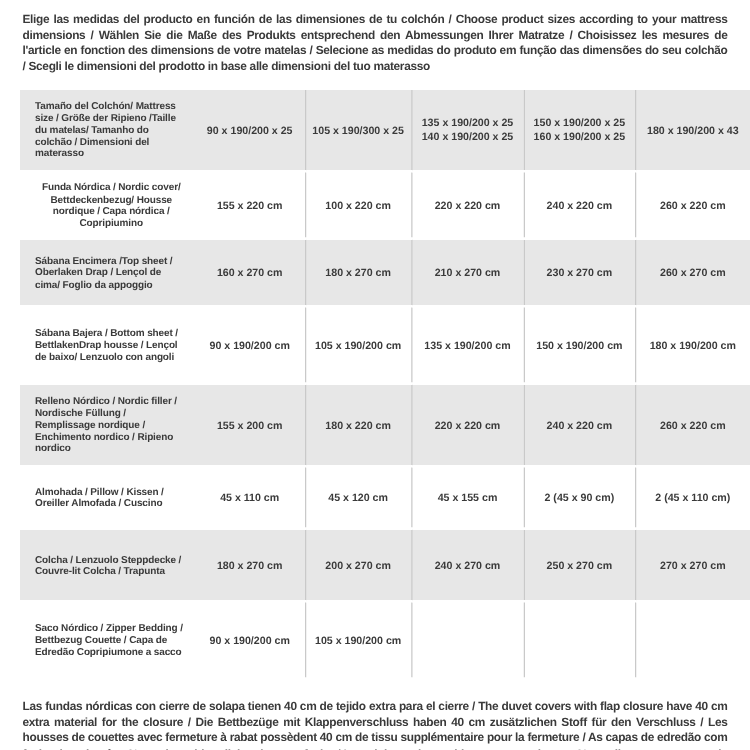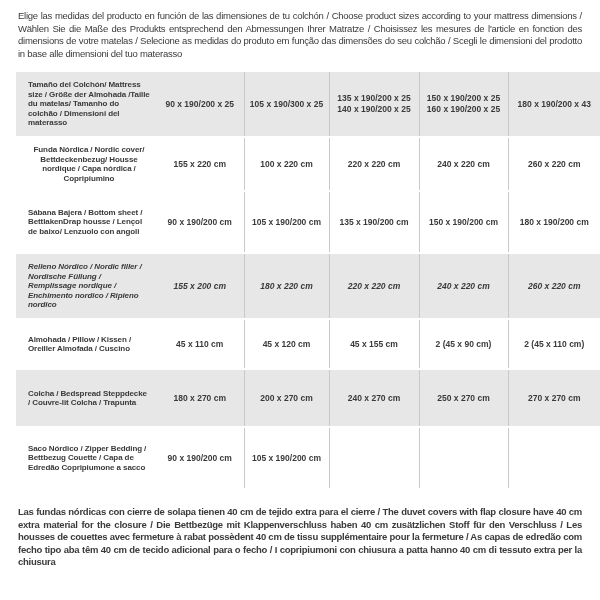--- a/index.html
+++ b/index.html
@@ -16,21 +16,21 @@
   }
   .page {
     box-sizing: border-box;
     width: 600px;
     height: 600px;
     padding: 8px 10px;
   }
   .intro {
     margin: 2px 8px 12px 8px;
     font-size: 9.5px;
-    font-weight: normal;
+    font-weight: bold;
     line-height: 12.5px;
     letter-spacing: -0.25px;
     text-align: justify;
     color: #3a3a3a;
   }
   table.sizes {
     border-collapse: collapse;
     table-layout: fixed;
     width: 584px;
     margin-left: 6px;
@@ -62,21 +62,21 @@
     line-height: 11px;
     white-space: pre-line;
   }
   td.val + td.val {
     border-left: 1px solid #c9c9c9;
   }
   tr.r0 td { height: 56px; }
   tr.r1 td { height: 44px; text-align: center; }
   tr.r2 td { height: 44px; }
   tr.r3 td { height: 52px; }
-  tr.r4 td { height: 56px; font-style: italic; }
+  tr.r4 td { height: 56px; }
   tr.r5 td { height: 40px; }
   tr.r6 td { height: 48px; }
   tr.r7 td { height: 52px; }
 
   .footnote {
     margin: 16px 8px 0 8px;
     font-size: 9.5px;
     font-weight: bold;
     line-height: 12.5px;
     letter-spacing: -0.25px;
@@ -95,36 +95,44 @@
     <colgroup>
       <col class="c-label">
         <col class="c-1">
         <col class="c-2">
         <col class="c-3">
         <col class="c-4">
         <col class="c-5">
     </colgroup>
     <tbody>
       <tr class="r0 stripe">
-        <td class="label">Tamaño del Colchón/ Mattress size / Größe der Almohada /Taille du matelas/ Tamanho do colchão / Dimensioni del materasso</td>
+        <td class="label">Tamaño del Colchón/ Mattress size / Größe der Ripieno /Taille du matelas/ Tamanho do colchão / Dimensioni del materasso</td>
         <td class="val">90 x 190/200 x 25</td>
         <td class="val">105 x 190/300 x 25</td>
         <td class="val">135 x 190/200 x 25
 140 x 190/200 x 25</td>
         <td class="val">150 x 190/200 x 25
 160 x 190/200 x 25</td>
         <td class="val">180 x 190/200 x 43</td>
       </tr>
       <tr class="r1">
         <td class="label">Funda Nórdica /  Nordic cover/ Bettdeckenbezug/ Housse nordique  / Capa nórdica / Copripiumino</td>
         <td class="val">155 x 220 cm</td>
         <td class="val">100 x 220 cm</td>
         <td class="val">220 x 220 cm</td>
         <td class="val">240 x 220 cm</td>
         <td class="val">260 x 220 cm</td>
+      </tr>
+      <tr class="r2 stripe">
+        <td class="label">Sábana Encimera /Top sheet / Oberlaken Drap / Lençol de cima/ Foglio da appoggio</td>
+        <td class="val">160 x 270 cm</td>
+        <td class="val">180 x 270 cm</td>
+        <td class="val">210 x 270 cm</td>
+        <td class="val">230 x 270 cm</td>
+        <td class="val">260 x 270 cm</td>
       </tr>
       <tr class="r3">
         <td class="label">Sábana Bajera / Bottom sheet / BettlakenDrap housse / Lençol de baixo/ Lenzuolo con angoli</td>
         <td class="val">90 x 190/200 cm</td>
         <td class="val">105 x 190/200 cm</td>
         <td class="val">135 x 190/200 cm</td>
         <td class="val">150 x 190/200 cm</td>
         <td class="val">180 x 190/200 cm</td>
       </tr>
       <tr class="r4 stripe">
@@ -137,21 +145,21 @@
       </tr>
       <tr class="r5">
         <td class="label">Almohada  / Pillow / Kissen / Oreiller Almofada / Cuscino</td>
         <td class="val">45 x 110 cm</td>
         <td class="val">45 x 120 cm</td>
         <td class="val">45 x 155 cm</td>
         <td class="val">2 (45 x 90 cm)</td>
         <td class="val">2 (45 x 110 cm)</td>
       </tr>
       <tr class="r6 stripe">
-        <td class="label">Colcha / Bedspread Steppdecke / Couvre-lit Colcha / Trapunta</td>
+        <td class="label">Colcha / Lenzuolo Steppdecke / Couvre-lit Colcha / Trapunta</td>
         <td class="val">180 x 270 cm</td>
         <td class="val">200 x 270 cm</td>
         <td class="val">240 x 270 cm</td>
         <td class="val">250 x 270 cm</td>
         <td class="val">270 x 270 cm</td>
       </tr>
       <tr class="r7">
         <td class="label">Saco Nórdico / Zipper Bedding / Bettbezug Couette  / Capa de Edredão Copripiumone a sacco</td>
         <td class="val">90 x 190/200 cm</td>
         <td class="val">105 x 190/200 cm</td>

